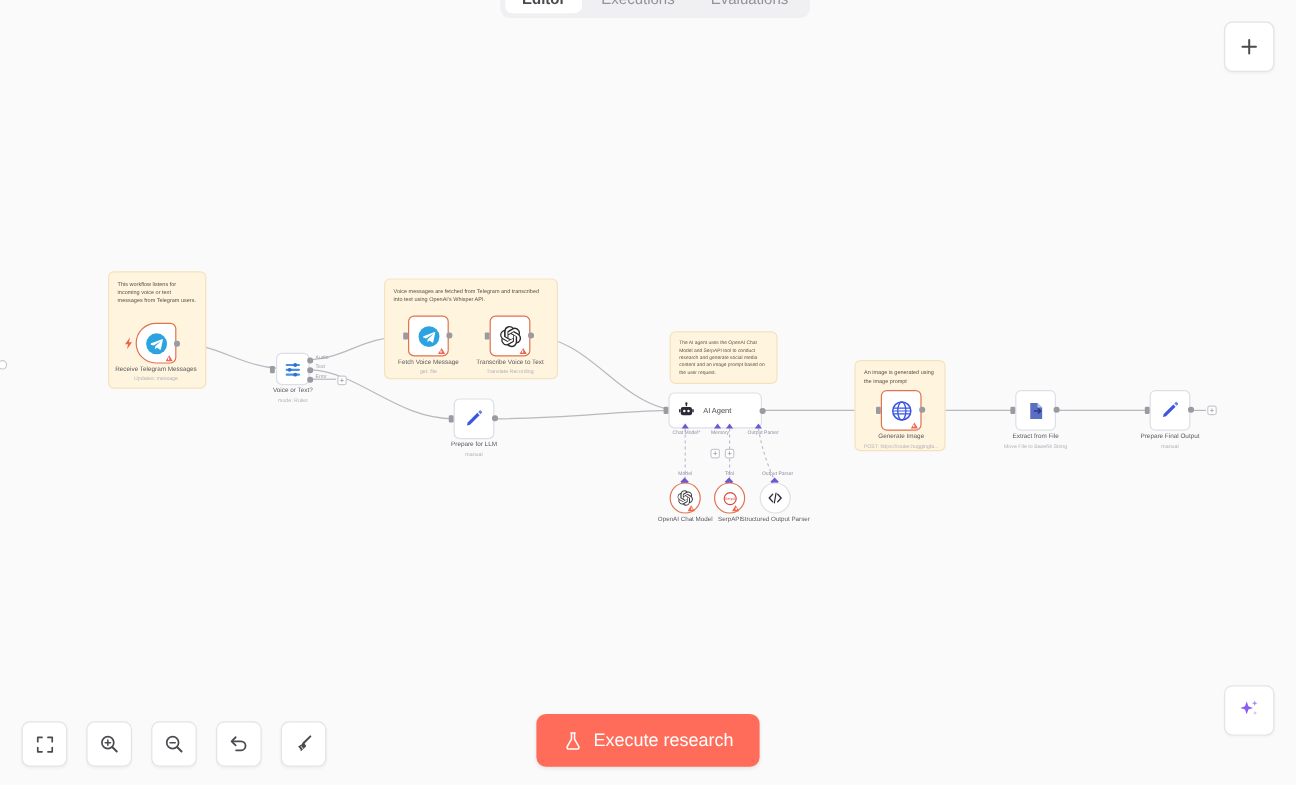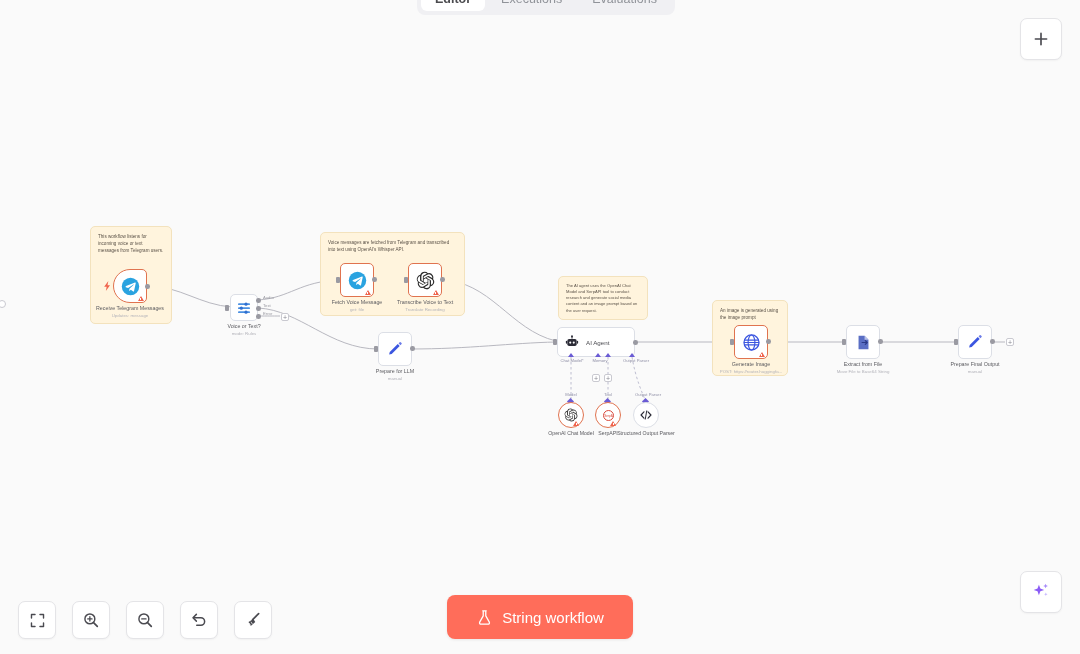--- a/index.html
+++ b/index.html
@@ -511,16 +511,16 @@
         <path d="M7 16.5l1.5 2.3" stroke="#fff" stroke-width="1" stroke-linecap="round"></path>
         <path d="M9.5 14.8l1.5 2.3" stroke="#fff" stroke-width="1" stroke-linecap="round"></path>
       </svg>
     </div>
   </div>
 
   <button id="execute-workflow-btn">
     <svg width="17" height="17" viewBox="0 0 24 24">
       <path d="M9.5 2.5h5M10.2 2.5v7.2L5.2 18.6A2 2 0 0 0 7 21.5h10a2 2 0 0 0 1.8-2.9l-5-8.9V2.5" fill="none" stroke="#fff" stroke-width="1.8" stroke-linecap="round" stroke-linejoin="round"></path>
     </svg>
-    <span>String workflow</span>
+    <span>Execute research</span>
   </button>
 
 </div>
 
 </body></html>

